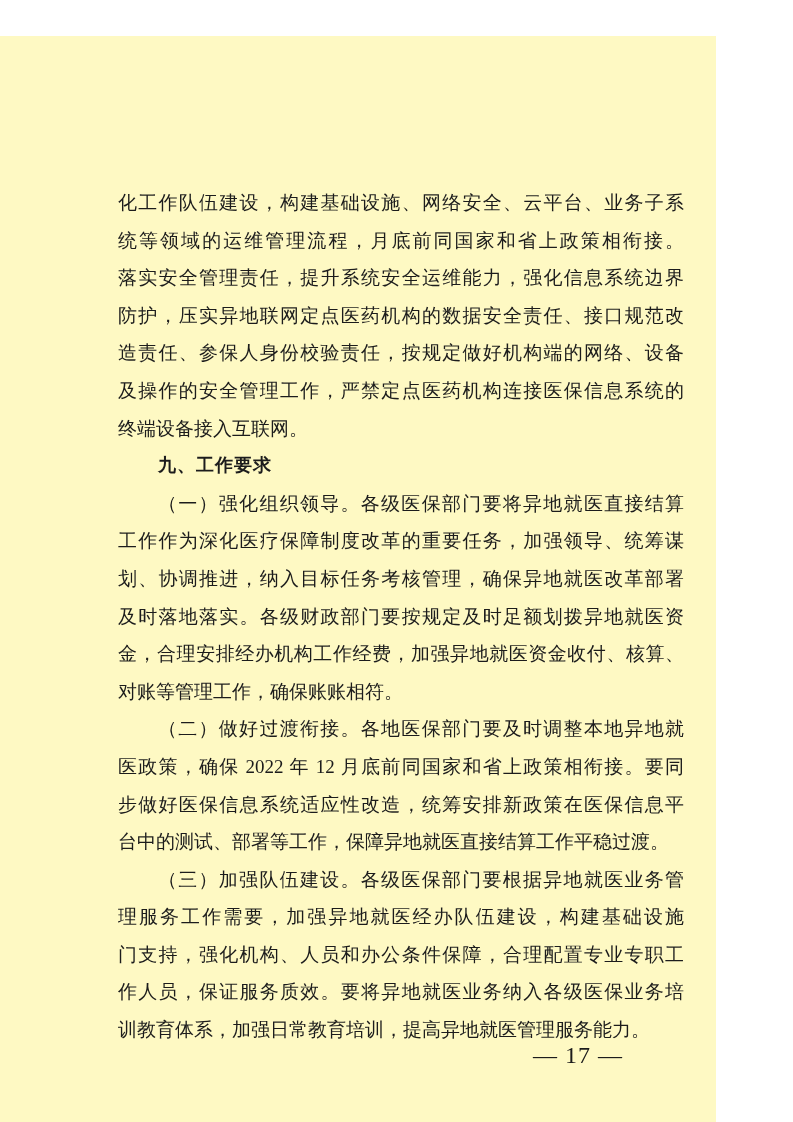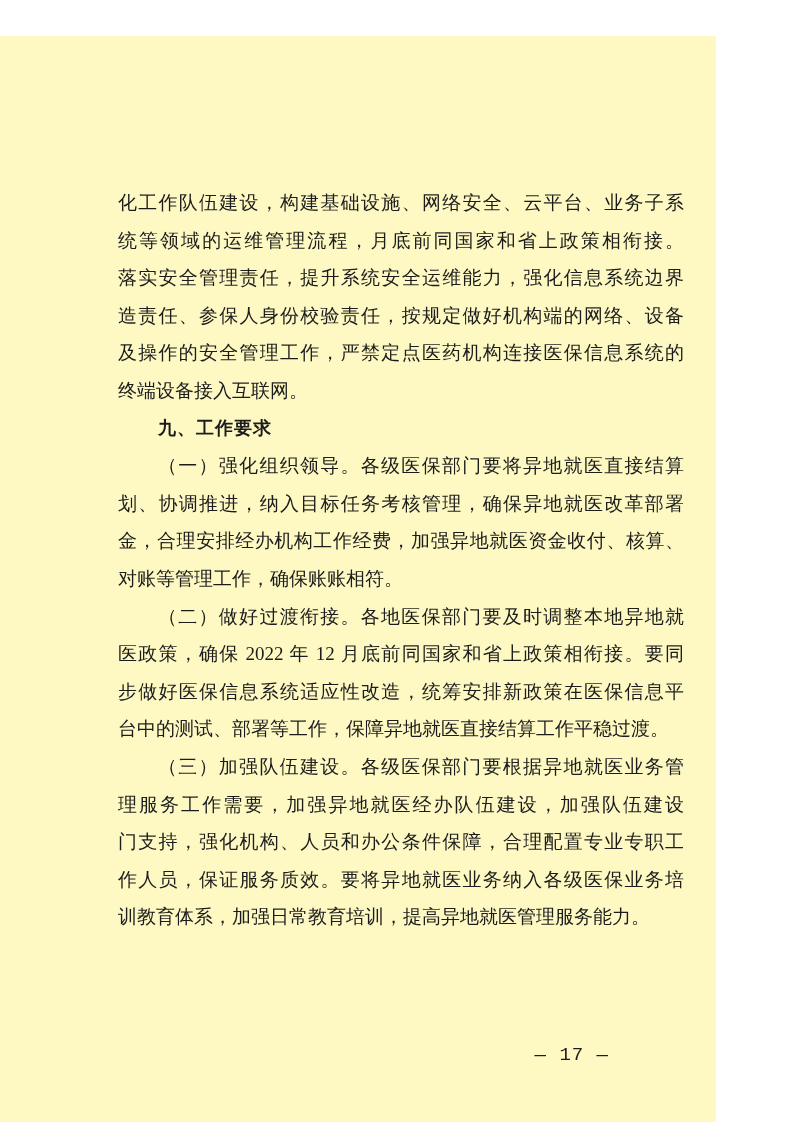--- a/index.html
+++ b/index.html
@@ -43,50 +43,53 @@
     font-family: "Liberation Sans", "DejaVu Sans", sans-serif;
     font-weight: 700;
     font-size: 18px;
     letter-spacing: 1px;
     text-align: left;
     text-align-last: left;
   }
   .page-footer {
     position: absolute;
     top: 1004px;
-    right: 107px;
-    font-size: 19px;
+    right: 93px;
+    font-size: 24px;
     line-height: 30px;
-    font-family: Liberation Mono, monospace;
+    font-family: Liberation Serif, serif;
     color: #1c1c1c;
     letter-spacing: 1px;
   }
 </style>
 </head>
 <body>
 
 <div class="page">
   <main class="text-block">
     <div class="line fill">化工作队伍建设，构建基础设施、网络安全、云平台、业务子系</div>
     <div class="line fill">统等领域的运维管理流程，月底前同国家和省上政策相衔接。</div>
     <div class="line fill">落实安全管理责任，提升系统安全运维能力，强化信息系统边界</div>
+    <div class="line fill">防护，压实异地联网定点医药机构的数据安全责任、接口规范改</div>
     <div class="line fill">造责任、参保人身份校验责任，按规定做好机构端的网络、设备</div>
     <div class="line fill">及操作的安全管理工作，严禁定点医药机构连接医保信息系统的</div>
     <div class="line">终端设备接入互联网。</div>
     <div class="line heading indent">九、工作要求</div>
     <div class="line fill indent">（一）强化组织领导。各级医保部门要将异地就医直接结算</div>
+    <div class="line fill">工作作为深化医疗保障制度改革的重要任务，加强领导、统筹谋</div>
     <div class="line fill">划、协调推进，纳入目标任务考核管理，确保异地就医改革部署</div>
+    <div class="line fill">及时落地落实。各级财政部门要按规定及时足额划拨异地就医资</div>
     <div class="line fill">金，合理安排经办机构工作经费，加强异地就医资金收付、核算、</div>
     <div class="line">对账等管理工作，确保账账相符。</div>
     <div class="line fill indent">（二）做好过渡衔接。各地医保部门要及时调整本地异地就</div>
     <div class="line fill">医政策，确保 2022 年 12 月底前同国家和省上政策相衔接。要同</div>
     <div class="line fill">步做好医保信息系统适应性改造，统筹安排新政策在医保信息平</div>
     <div class="line">台中的测试、部署等工作，保障异地就医直接结算工作平稳过渡。</div>
     <div class="line fill indent">（三）加强队伍建设。各级医保部门要根据异地就医业务管</div>
-    <div class="line fill">理服务工作需要，加强异地就医经办队伍建设，加强队伍建设</div>
+    <div class="line fill">理服务工作需要，加强异地就医经办队伍建设，构建基础设施</div>
     <div class="line fill">门支持，强化机构、人员和办公条件保障，合理配置专业专职工</div>
     <div class="line fill">作人员，保证服务质效。要将异地就医业务纳入各级医保业务培</div>
     <div class="line">训教育体系，加强日常教育培训，提高异地就医管理服务能力。</div>
   </main>
   <footer class="page-footer">
     <span>— 17 —</span>
   </footer>
 </div>
 
 </body></html>

